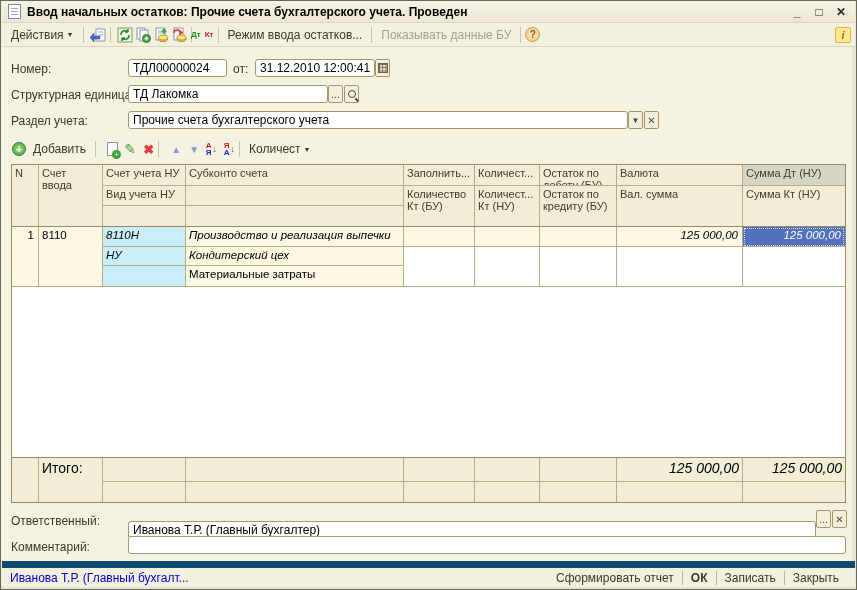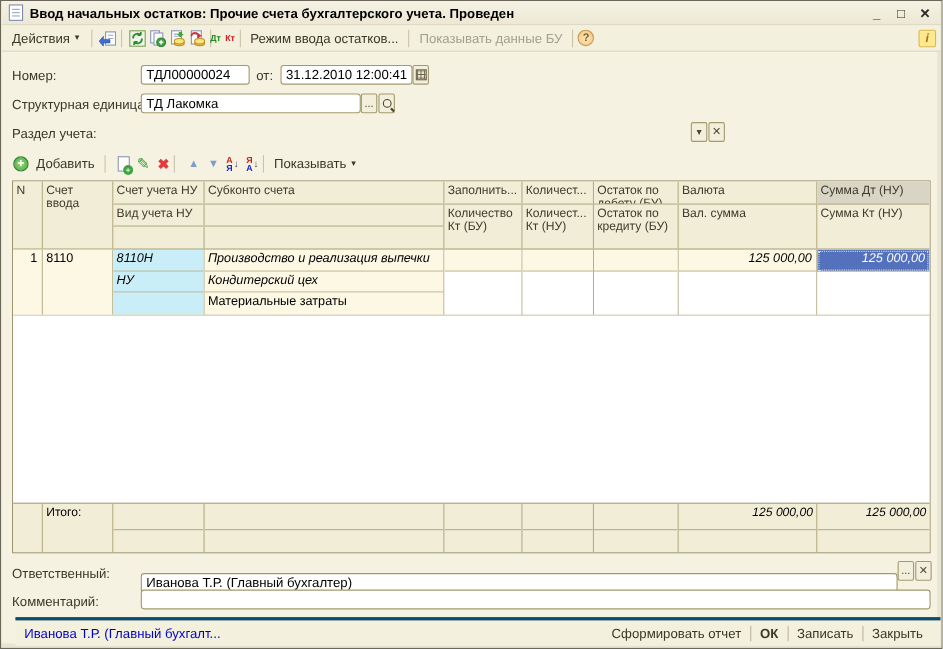--- a/index.html
+++ b/index.html
@@ -87,26 +87,26 @@
   .tdata { height:60px; border-bottom:1px solid #b6ae87; background:#fff; }
   .c20 { height:20px; font-size:11.5px; color:#000; padding:2px 3px; overflow:hidden; white-space:nowrap; }
   .beige { background:#fcf8e4; }
   .cyan { background:#c9eef8; }
   .white { background:#fff; }
   .bline { border-bottom:1px solid #b6ae87;font-style:italic; }
   .num { text-align:right; padding-right:4px; }
   .sel { background:#5371bd; color:#fff; outline:1px dotted #d3ddf2; outline-offset:-2px; }
   .filler { height:171px; background:#fff; border-bottom:1px solid #948d63; }
   .ttotal { height:44px; background:#f1edd7; }
-  .tc { font-size:11px; color:#000; padding:2px 3px; overflow:hidden; }
+  .tc { font-size:14px; color:#000; padding:2px 3px; overflow:hidden; }
   .tc24 { height:24px; }
 
   
-  .statusbar { position:absolute; left:13px; right:1px; top:560px; height:26px;
-               border-top:3px solid #0c4a6e; background:#f4f0de;
+  .statusbar { position:absolute; left:1px; right:1px; top:560px; height:26px;
+               border-top:7px solid #0c4a6e; background:#f4f0de;
                display:flex; align-items:center; padding:0 8px; }
   .status-left { color:#0000cc; white-space:nowrap; }
   .status-right { margin-left:auto; display:flex; align-items:center; }
   .sb-btn { padding:0 8px; color:#3b3827; white-space:nowrap; }
   .sb-btn.ok { font-weight:bold; }
   .sb-sep { width:1px; height:14px; background:#b9b5a0; }
   u { text-decoration:underline; }
 </style>
 </head>
 <body>
@@ -200,20 +200,21 @@
   </div>
 
   <span class="lbl" style="left:10px; top:87px;">Структурная единица:</span>
   <input class="fld" style="left: 127px; top: 84px; width: 200px;" readonly="" value="ТД Лакомка">
   <div class="side-btn" style="left:327px; top:84px;">...</div>
   <div class="side-btn" style="left:343px; top:84px;">
     <span class="lens"></span>
   </div>
 
   <span class="lbl" style="left:10px; top:113px;">Раздел учета:</span>
+  <input class="fld" style="left: 127px; top: 110px; width: 500px;" readonly="" value="Прочие счета бухгалтерского учета">
   <div class="side-btn" style="left:627px; top:110px; font-size:8px;">▼</div>
   <div class="side-btn" style="left:643px; top:110px;">✕</div>
 
   <div class="tbl-toolbar">
     <span class="tb-btn">
       <span class="add-circle">+</span>
       <span><u>Д</u><span>обавить</span></span>
     </span>
     <span class="tb-sep"></span>
     <span class="icon16">
@@ -241,21 +242,21 @@
       </span>
     </span>
     <span class="icon16">
       <span class="sort-wrap">
         <span class="sort"><span class="a">Я</span><span class="b">А</span></span>
         <span class="sort-arrow">↓</span>
       </span>
     </span>
     <span class="tb-sep"></span>
     <span class="tb-btn">
-      <span class="tb-text">Показывать</span>
+      <span class="tb-text">Количест</span>
       <span class="mini-arrow">▼</span>
     </span>
   </div>
 
   <div class="tbl">
 
     <div class="trow thead">
       <div class="col">
           <div class="hcell" style="flex:1">N</div>
         </div>

